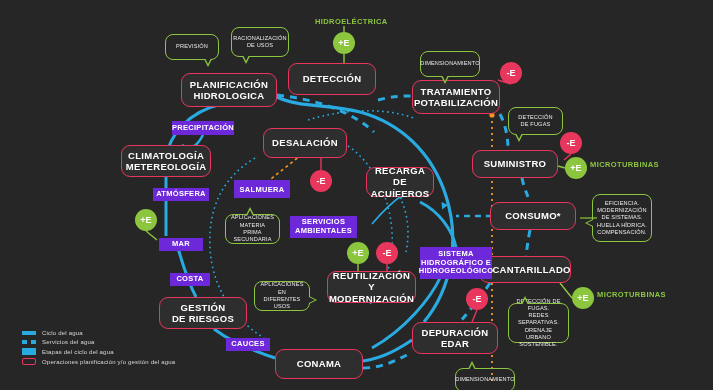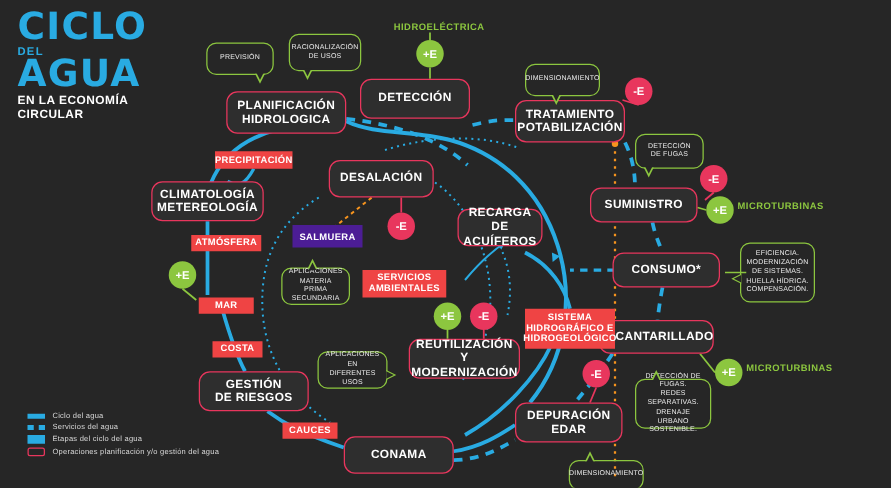--- a/index.html
+++ b/index.html
@@ -38,29 +38,29 @@
     position:absolute; background:#2e2e2e;
     border:1.4px solid #E8365D; border-radius:9px;
     display:flex; align-items:center; justify-content:center;
     text-align:center; font-weight:bold; color:#fff;
     font-size:9.5px; letter-spacing:0.3px; line-height:1.18;
     padding:3px 5px;
   }
 
   
   .blue-tag {
-    position:absolute; background:#ef4444; color:#fff;
+    position:absolute; background:#6d28d9; color:#fff;
     font-size:7.5px; font-weight:bold; letter-spacing:0.3px;
     display:flex; align-items:center; justify-content:center;
     text-align:center; line-height:1.15; padding:2px 4px;
   }
 
   
   .orange-tag {
-    position:absolute; background:#4c1d95; color:#fff;
+    position:absolute; background:#6d28d9; color:#fff;
     font-size:7.5px; font-weight:bold; letter-spacing:0.3px;
     display:flex; align-items:center; justify-content:center;
     text-align:center; padding:2px 4px;
   }
 
   
   .callout {
     position:absolute; border:1.3px solid #8CC63F; border-radius:8px;
     background:transparent; color:#e9e9e9;
     font-size:5.6px; letter-spacing:0.15px; line-height:1.3;
@@ -170,27 +170,20 @@
     <line x1="572" y1="298" x2="560" y2="283" stroke="#8CC63F" stroke-width="1.4"></line>
     <line x1="477" y1="310" x2="472" y2="322" stroke="#E8365D" stroke-width="1.4"></line>
     <line x1="358" y1="264" x2="358" y2="271" stroke="#8CC63F" stroke-width="1.4"></line>
     <line x1="387" y1="264" x2="387" y2="271" stroke="#E8365D" stroke-width="1.4"></line>
     <line x1="321" y1="170" x2="321" y2="158" stroke="#E8365D" stroke-width="1.4"></line>
     <line x1="146" y1="231" x2="157" y2="240" stroke="#8CC63F" stroke-width="1.4"></line>
 
     <line x1="597" y1="218" x2="580" y2="218" stroke="#8CC63F" stroke-width="1.2"></line>
   </svg>
 
-  <div class="title-block">
-    <div class="t-ciclo">CICLO</div>
-    <div class="t-del">DEL</div>
-    <div class="t-agua">AGUA</div>
-    <div class="t-sub" style="white-space:pre-line">EN LA ECONOMÍA
-CIRCULAR</div>
-  </div>
 
 
   <div id="nodes-layer">
       <div class="node" style="left: 181px; top: 73px; width: 96px; height: 34px;">
         <span style="white-space: pre-line;">PLANIFICACIÓN
 HIDROLOGICA</span>
       </div>
       <div class="node" style="left: 288px; top: 63px; width: 88px; height: 32px;">
         <span style="white-space: pre-line;">DETECCIÓN</span>
       </div>

